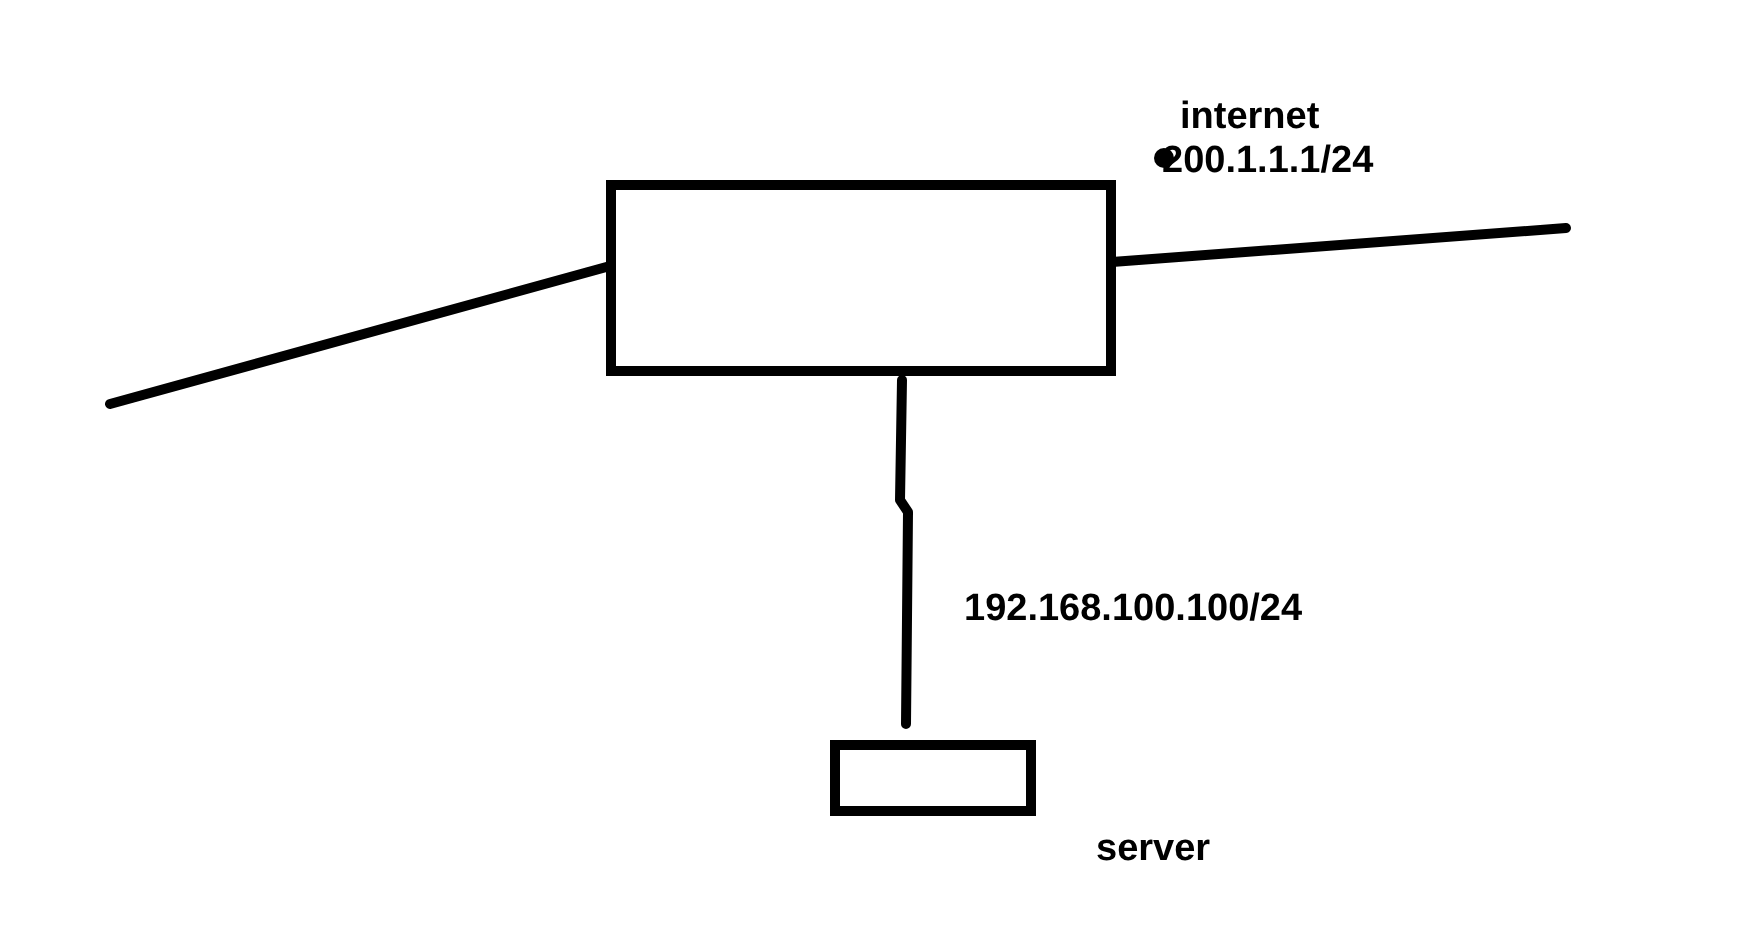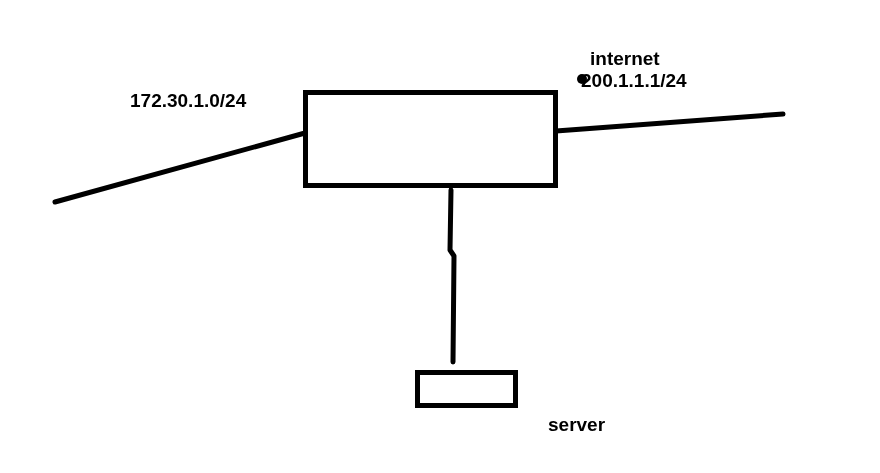--- a/index.html
+++ b/index.html
@@ -70,24 +70,24 @@
 
   <svg class="links-svg" viewBox="0 0 880 473" xmlns="http://www.w3.org/2000/svg">
     <line x1="55" y1="202" x2="305" y2="133" stroke="#000000" stroke-width="5" stroke-linecap="round"></line>
     <line x1="556" y1="131" x2="783" y2="114" stroke="#000000" stroke-width="5" stroke-linecap="round"></line>
     <path d="M451 190 L450 250 L454 256 L453 362" fill="none" stroke="#000000" stroke-width="5" stroke-linecap="round" stroke-linejoin="round"></path>
   </svg>
 
   <div class="node-box router-box"></div>
   <div class="node-box server-box"></div>
 
-  <div class="label l-left-network">172.30.1.0/24</div>
 
   <div class="label l-internet">internet</div>
 
   <div class="label l-internet-ip">200.1.1.1/24</div>
 
   <span class="ink-blot"></span>
 
+  <div class="label l-server-link-ip">192.168.100.100/24</div>
 
   <div class="label l-server">server</div>
 
 </div>
 
 </body></html>

